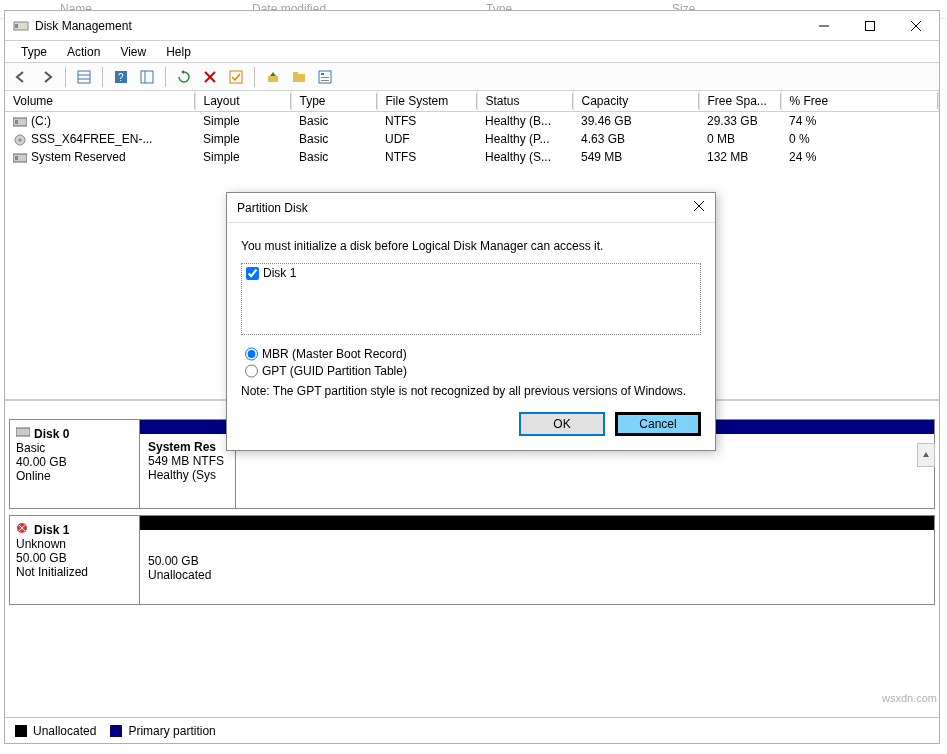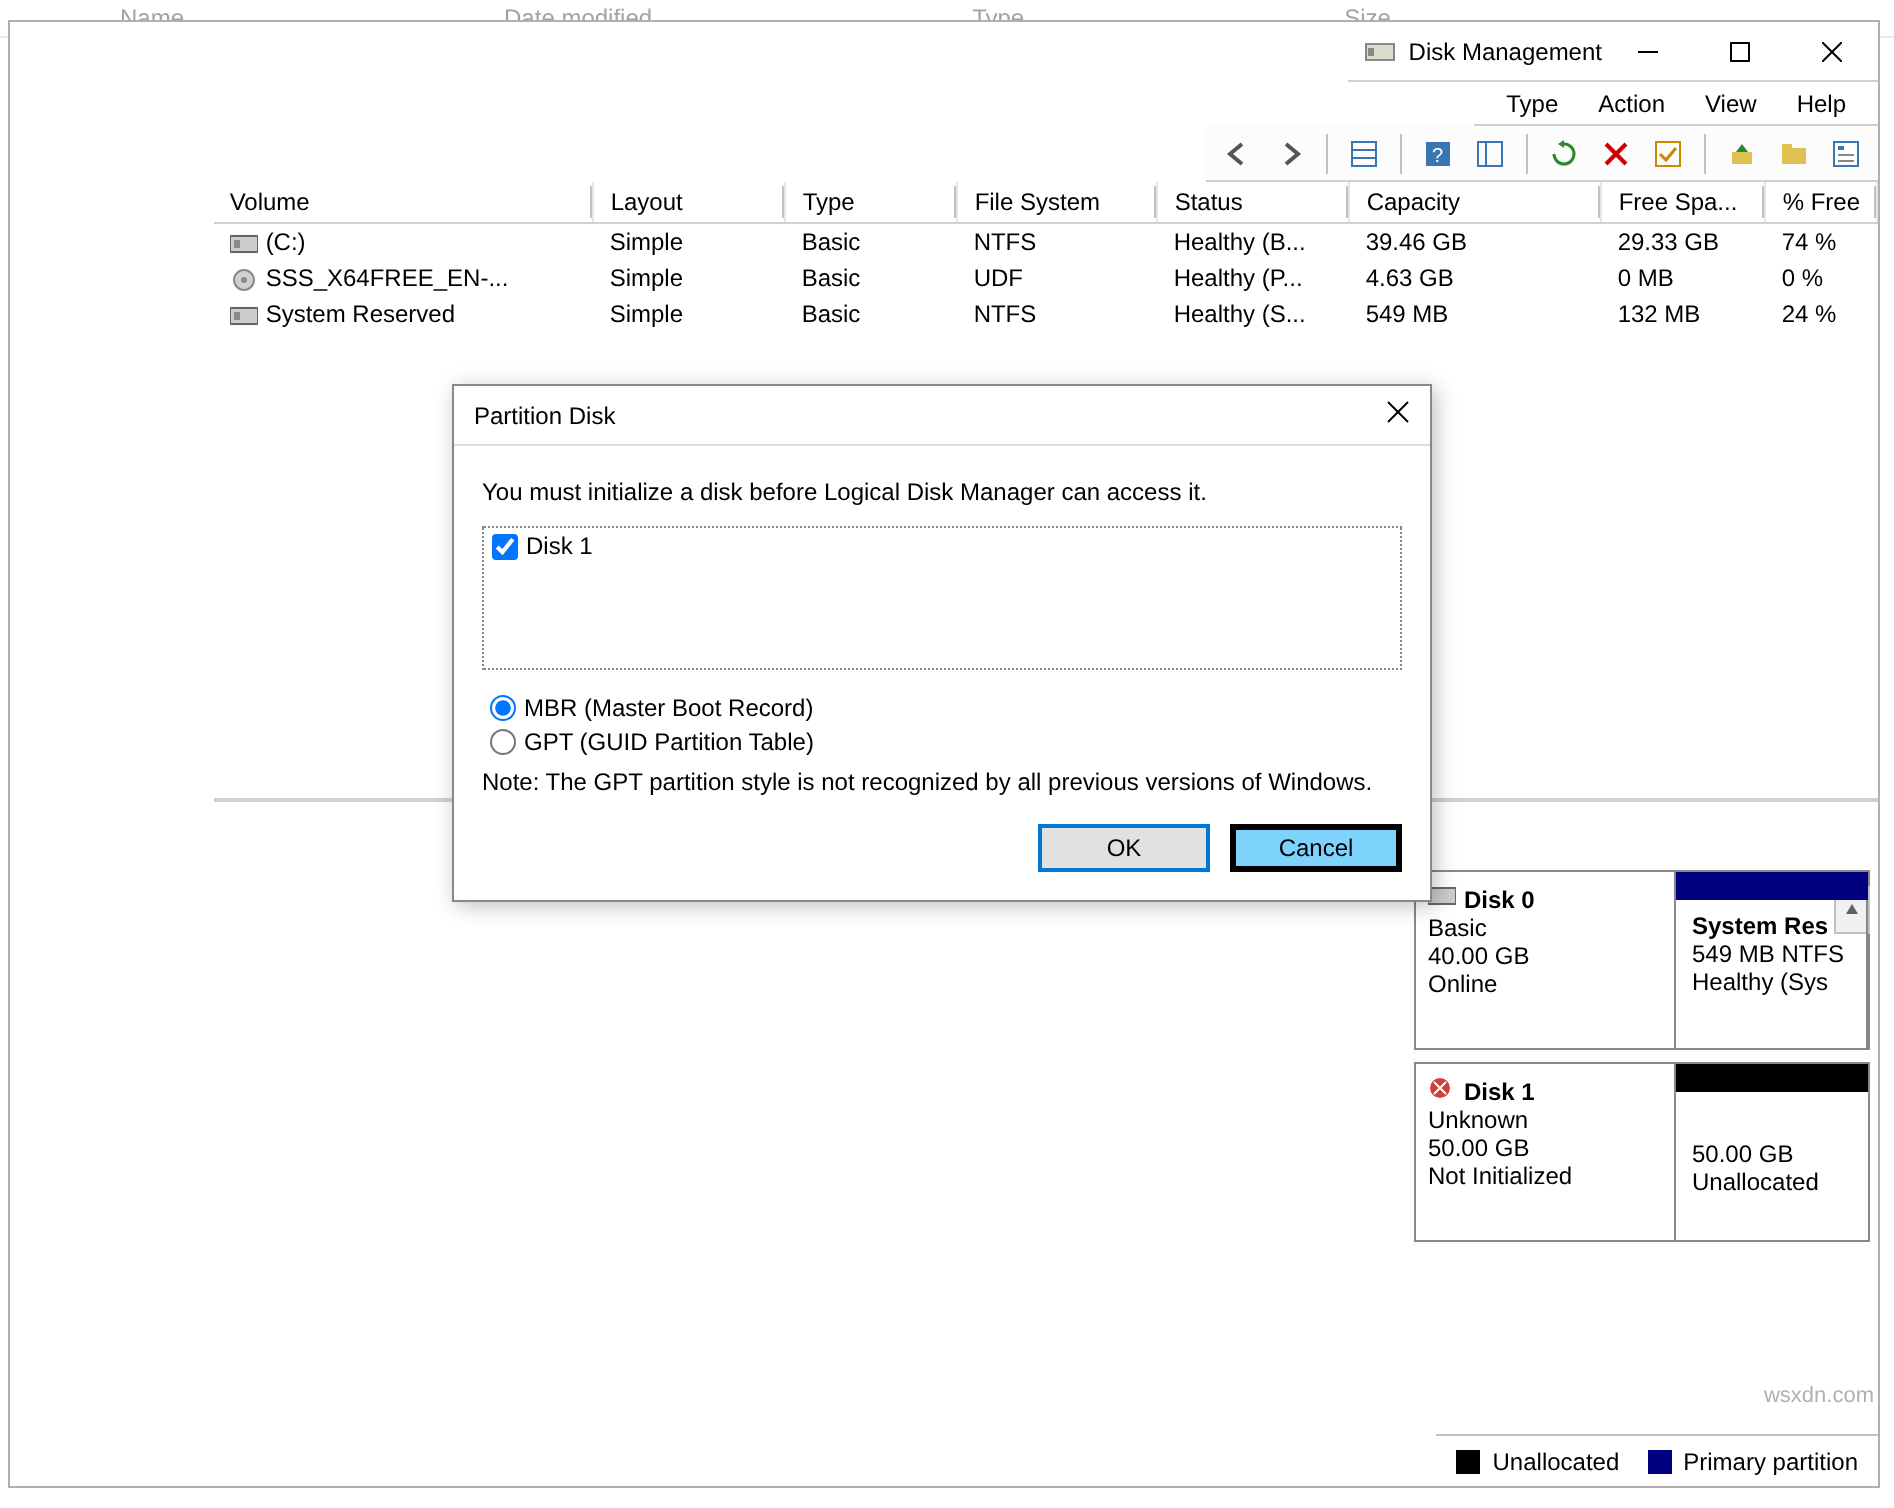--- a/index.html
+++ b/index.html
@@ -2,21 +2,21 @@
 <html><head>
 <meta charset="utf-8">
 <style>
   * { box-sizing: border-box; font-family: "Segoe UI", Tahoma, sans-serif; }
   body { margin: 0; background: #fff; width: 947px; height: 754px; overflow: hidden; position: relative; font-size: 12px; color: #000; }
 
   
   .ghost-headers { display:flex; gap:160px; padding:2px 60px; color:#666; font-size:12px; border-bottom:1px solid #ddd; opacity:.6;}
   
   
-  .window { position:absolute; left:4px; top:10px; width:936px; height:734px; border:1px solid #b0b0b0; background:#fff; display:flex; flex-direction:column;align-items:flex-end; }
+  .window { position:absolute; left:4px; top:10px; width:936px; height:734px; border:1px solid #b0b0b0; background:#fff; display:flex; flex-direction:column; }
   .titlebar { height:30px; display:flex; align-items:center; border-bottom:1px solid #d0d0d0; background:#fff; }
   .titlebar .icon { width:16px; height:16px; margin:0 6px 0 8px; }
   .titlebar .title { flex:0 0 auto; color:#000; font-size:12px; }
   .titlebar .spacer { flex:1; }
   .win-btn { width:46px; height:30px; display:flex; align-items:center; justify-content:center; color:#222; }
 
   .menubar { height:22px; display:flex; align-items:center; padding:0 6px; gap:0; border-bottom:1px solid #d0d0d0; }
   .menubar .mi { padding:2px 10px; font-size:12px; }
 
   .toolbar { height:28px; display:flex; align-items:center; padding:0 4px; gap:2px; border-bottom:1px solid #d0d0d0; background:#fcfcfc; }
@@ -27,21 +27,21 @@
   .vol-area { height:310px; border-bottom:2px solid #d0d0d0; overflow:hidden; position:relative; }
   .vol-table { width:100%; border-collapse:collapse; }
   .vol-table th { text-align:left; font-weight:normal; font-size:12px; padding:3px 8px; background:#fff; border-right:1px solid #e5e5e5; border-bottom:1px solid #d0d0d0; position:relative; }
   .vol-table th::after { content:""; position:absolute; right:0; top:2px; bottom:2px; width:1px; background:#c0c0c0; }
   .vol-table td { font-size:12px; padding:2px 8px; white-space:nowrap; }
   .vol-icon { display:inline-block; width:14px; height:12px; margin-right:4px; vertical-align:middle; }
 
   
   .disks { flex:1; overflow:auto; background:#fff; padding:4px; }
   .disk-row { display:flex; border:1px solid #888; margin-bottom:6px; background:#fff; }
-  .disk-row.first { margin-top:30px; }
+  .disk-row.first { margin-top:14px; }
   .disk-head { width:130px; border-right:1px solid #888; padding:6px; font-size:12px; }
   .disk-head .dn { font-weight:bold; display:flex; align-items:center; gap:4px; }
   .disk-body { flex:1; position:relative; }
   .part-strip { height:14px; background:#000080; }
   .part-strip.black { background:#000; }
   .part-box { display:flex; height:74px; }
   .part { border-right:1px solid #888; padding:6px 8px; font-size:12px; }
   .part.last { border-right:none; }
   .part.hatched { background-image: repeating-linear-gradient(45deg,#fff,#fff 4px,#c0c0d0 4px,#c0c0d0 8px); }
   .scroll-stub { position:absolute; right:4px; top:432px; width:18px; height:24px; border:1px solid #c0c0c0; background:#f0f0f0; display:flex; align-items:center; justify-content:center; }

